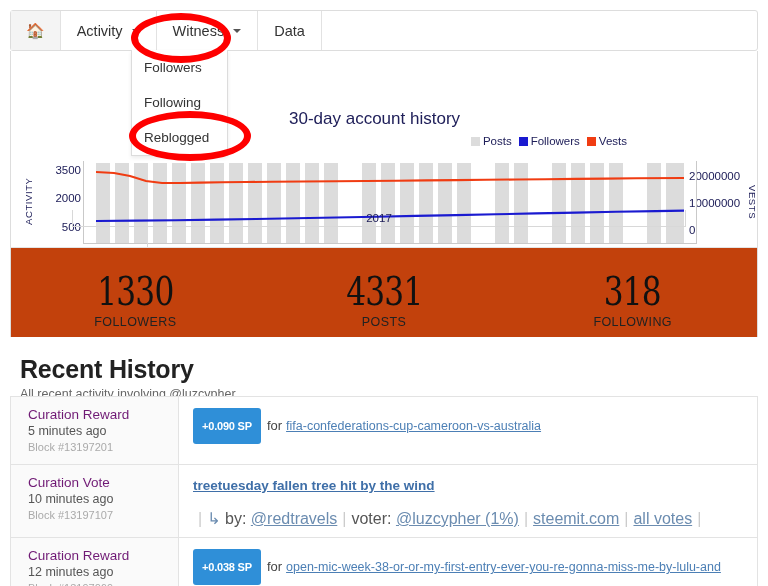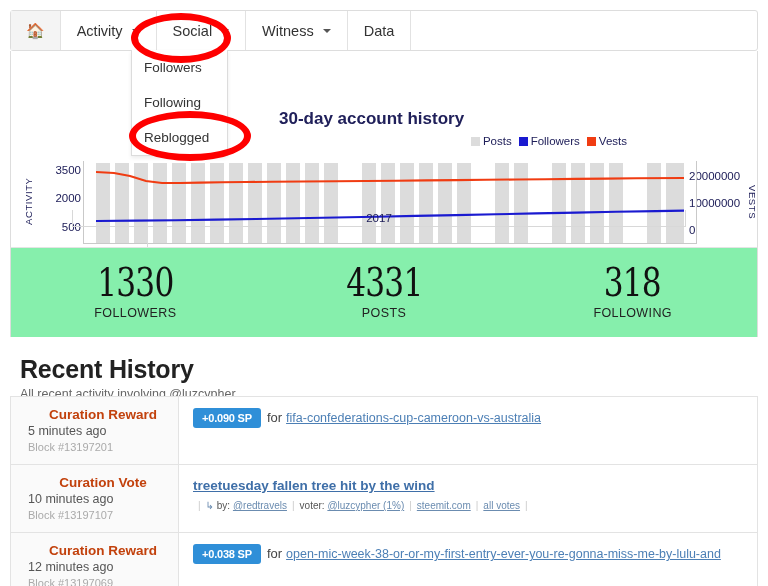--- a/index.html
+++ b/index.html
@@ -28,21 +28,21 @@
   
   .dropdown{position:absolute;left:131px;top:50px;width:95px;
             background:#fff;border:1px solid #dcdcdc;border-top:none;
             box-shadow:0 2px 4px rgba(0,0,0,.08);z-index:6;}
   .dd-item{height:35px;line-height:35px;padding:0 12px;font-size:13.5px;color:#333;white-space:nowrap;}
 
   
   .chartcard{position:absolute;left:10px;top:51px;width:748px;height:196px;
              background:#fff;border-left:1px solid #ddd;border-right:1px solid #ddd;
              box-sizing:border-box;}
-  .chart-title{position:absolute;left:268px;top:58px;font-size:17px;font-weight:bold;color:#20205a;}
+  .chart-title{position:absolute;left:278px;top:58px;font-size:17px;font-weight:normal;color:#20205a;}
   .legend{position:absolute;right:130px;top:84px;display:flex;align-items:center;gap:7px;font-size:11.5px;color:#20205a;}
   .legend .le{display:flex;align-items:center;gap:3px;}
   .legend .sw{width:9px;height:9px;display:inline-block;}
 
   .ylabel-left{position:absolute;left:12px;top:112px;width:14px;height:76px;
       writing-mode:vertical-rl;transform:rotate(180deg);
       font-size:9.5px;letter-spacing:.6px;color:#20205a;text-align:center;}
   .ylabel-right{position:absolute;left:733px;top:118px;width:14px;height:66px;
       writing-mode:vertical-rl;font-size:9.5px;letter-spacing:.6px;color:#20205a;text-align:center;}
 
@@ -54,71 +54,67 @@
 
   .axis-line{position:absolute;background:#c9c9c9;}
   .month-band{position:absolute;top:192px;height:18px;font-size:11.5px;color:#20205a;
               text-align:center;line-height:18px;box-sizing:border-box;}
   .year-band{position:absolute;left:72px;top:210px;width:614px;height:17px;
              font-size:11.5px;color:#20205a;text-align:center;line-height:17px;
              border:1px solid #d8d8d8;border-top:none;box-sizing:border-box;}
 
   
   .statsband{position:absolute;left:10px;top:247px;width:748px;height:90px;
-             background:#86efac;border-left:1px solid #ddd;border-right:1px solid #ddd;
-             border-top:1px solid #e4e4e4;box-sizing:border-box;display:flex;}
+             background:#c2410c;border-left:1px solid #ddd;border-right:1px solid #ddd;
+             border-top:1px solid #e4e4e4;box-sizing:border-box;display:flex;align-items:center;}
   .stat{flex:1;text-align:center;padding-top:12px;}
   .stat .num{font-family:"DejaVu Serif", serif;font-size:40px;line-height:44px;color:#111;
              font-weight:400;letter-spacing:-1px;transform:scaleX(.78);display:block;}
   .stat .lbl{font-size:12.5px;letter-spacing:.4px;color:#222;margin-top:2px;}
 
   
   .rh{position:absolute;left:10px;top:349px;width:748px;}
   .rh h2{margin:0;padding:6px 10px 0 10px;font-size:25px;font-weight:bold;color:#222;letter-spacing:-.2px;}
   .rh .sub{padding:3px 10px 0 10px;font-size:12.5px;color:#666;}
 
   .rows{position:absolute;left:10px;top:396px;width:748px;}
   .row{display:flex;background:#fff;border:1px solid #e3e3e3;border-bottom:none;box-sizing:border-box;}
   .row:last-child{border-bottom:1px solid #e3e3e3;}
   .cell-left{width:168px;min-width:168px;background:#fafafa;border-right:1px solid #e3e3e3;
              padding:9px 0 9px 17px;box-sizing:border-box;}
-  .ev-type{font-size:13.5px;font-weight:bold;color:#c2410c;line-height:17px;text-align:center;}
+  .ev-type{font-size:13.5px;font-weight:normal;color:#701a75;line-height:17px;}
   .ev-time{font-size:12.5px;color:#555;line-height:17px;}
   .ev-block{font-size:11px;color:#aaa;line-height:15px;}
   .cell-right{flex:1;padding:11px 10px 9px 14px;box-sizing:border-box;}
 
   .badge{display:inline-block;background:#2f8fd8;color:#fff;font-size:11px;font-weight:bold;
-         padding:4px 9px;border-radius:3px;vertical-align:middle;letter-spacing:-.2px;}
+         padding:12px 9px;border-radius:3px;vertical-align:middle;letter-spacing:-.2px;}
   .forword{font-size:13px;color:#444;margin:0 4px 0 6px;}
   .permlink{font-size:12.5px;color:#4c7fb5;word-break:break-all;}
   .post-title{font-size:13.5px;font-weight:bold;color:#3f6fa8;line-height:18px;}
-  .meta{font-size:10px;color:#6b8cb0;line-height:18px;margin-top:2px;}
+  .meta{font-size:16px;color:#6b8cb0;line-height:18px;margin-top:15px;}
   .meta .sep{color:#ccc;margin:0 5px;}
   .meta .dk{color:#555;}
 
   
   .ann{position:absolute;border:7px solid #fe0000;border-radius:50%;
        background:transparent;z-index:9;pointer-events:none;}
 </style>
 </head>
 <body>
 
 <div class="page">
 
   <div class="navwrap">
     <div class="navbar">
       <div class="navitem home">
         <span class="home-glyph">🏠</span>
       </div>
       <div class="navitem">
         <span>Activity</span>
-        <span class="caret"></span>
-      </div>
-      <div class="navitem">
-        <span>Social</span>
         <span class="caret"></span>
       </div>
       <div class="navitem">
         <span>Witness</span>
         <span class="caret"></span>
       </div>
       <div class="navitem">
         <span>Data</span>
       </div>
     </div>

